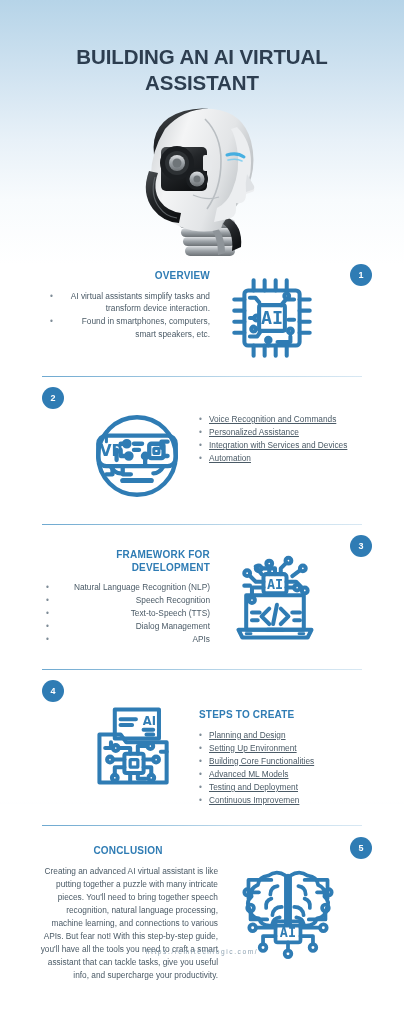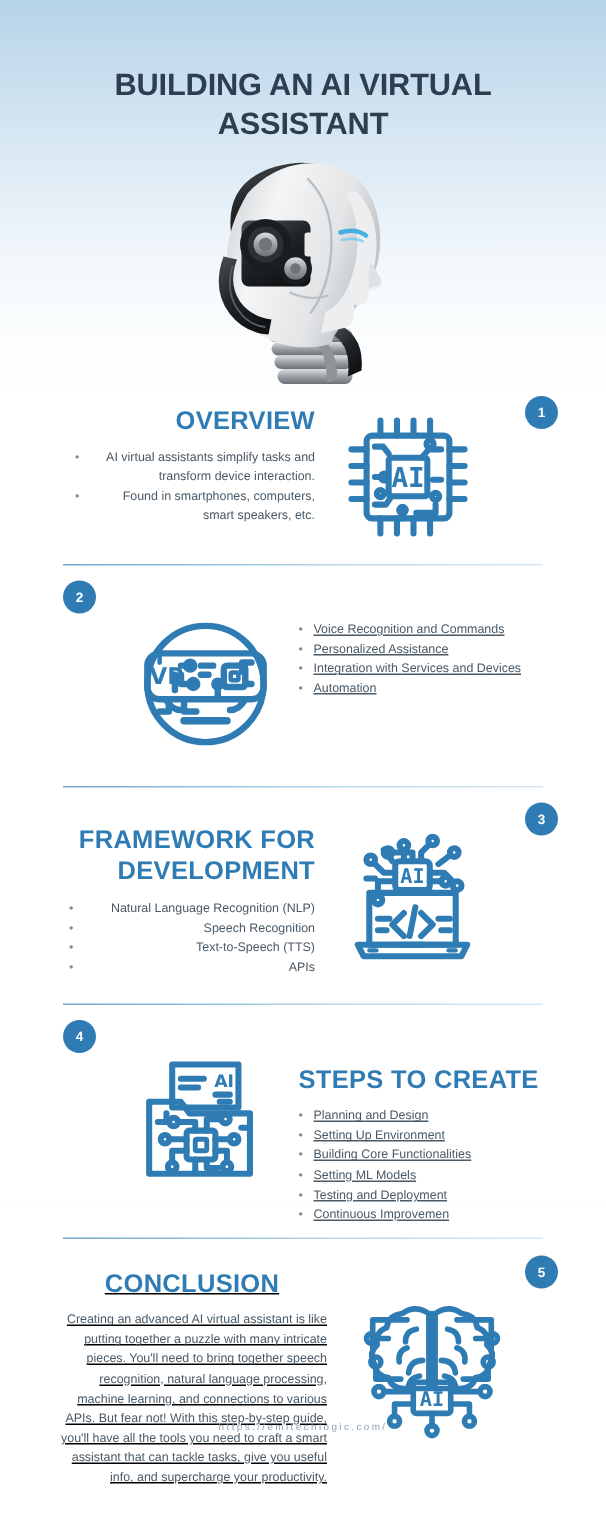--- a/index.html
+++ b/index.html
@@ -54,21 +54,21 @@
   }
   .badge {
     position:absolute;
     width:22px; height:22px; border-radius:50%;
     background:#2f7cb4;
     color:#fff; font-size:9px; font-weight:bold;
     display:flex; align-items:center; justify-content:center;
     line-height:1;
   }
   .head {
-    font-size:17px; font-weight:bold; color:#2f7cb4;
+    font-size:10px; font-weight:bold; color:#2f7cb4;
     letter-spacing:0.2px; line-height:1.25;
     margin-bottom:7px;
   }
   .txtcol { position:absolute; }
   ul { list-style:none; }
   li {
     font-size:8.3px; color:#4a5a66; line-height:1.52;
     position:relative; margin-bottom:0.5px;
   }
   
@@ -237,20 +237,21 @@
   <div class="section" style="top:524px;height:145px;">
     <div class="sep" style="top:0;"></div>
     <div class="badge" style="right:32px;top:11px;">3</div>
 
     <div class="txtcol ralign" style="left:40px;top:25px;width:170px;">
       <div class="head">FRAMEWORK FOR DEVELOPMENT</div>
       <ul>
         <li>Natural Language Recognition (NLP)</li>
         <li>Speech Recognition</li>
         <li>Text-to-Speech (TTS)</li>
+        <li>Dialog Management</li>
         <li>APIs</li>
       </ul>
     </div>
 
     <div class="icon" style="left:227px;top:29px;">
       <svg width="96" height="96" viewBox="0 0 100 100" fill="none" stroke="#2f7cb4" stroke-width="4.2" stroke-linecap="round" stroke-linejoin="round">
 
         <path d="M20 44h60v36H20z"></path>
         <path d="M12 80h76l-4 8H16z"></path>
         <path d="M42 80h16"></path>
@@ -321,32 +322,32 @@
         <path d="M84 54h-6"></path>
       </svg>
     </div>
 
     <div class="txtcol lalign" style="left:199px;top:40px;width:175px;">
       <div class="head">STEPS TO CREATE</div>
       <ul>
         <li>Planning and Design</li>
         <li>Setting Up Environment</li>
         <li>Building Core Functionalities</li>
-        <li>Setting ML Models</li>
+        <li>Advanced ML Models</li>
         <li>Testing and Deployment</li>
         <li>Continuous Improvemen</li>
       </ul>
     </div>
   </div>
 
   <div class="section" style="top:825px;height:150px;">
     <div class="sep" style="top:0;"></div>
     <div class="badge" style="right:32px;top:12px;">5</div>
 
-    <div class="txtcol" style="left:38px;top:20px;width:180px;text-decoration:underline;">
+    <div class="txtcol" style="left:38px;top:20px;width:180px;">
       <div class="head" style="text-align:center;">CONCLUSION</div>
       <div class="para">Creating an advanced AI virtual assistant is like putting together a puzzle with many intricate pieces. You'll need to bring together speech recognition, natural language processing, machine learning, and connections to various APIs. But fear not! With this step-by-step guide, you'll have all the tools you need to craft a smart assistant that can tackle tasks, give you useful info, and supercharge your productivity.</div>
     </div>
 
     <div class="icon" style="left:236px;top:32px;">
       <svg width="104" height="104" viewBox="0 0 100 100" fill="none" stroke="#2f7cb4" stroke-width="3.6" stroke-linecap="round" stroke-linejoin="round">
 
         <path d="M48 18q-9-6-17 0-9 1-10 9-8 3-6 11-6 5-2 12 1 8 9 9 2 7 10 7h16z"></path>
 
         <path d="M52 18q9-6 17 0 9 1 10 9 8 3 6 11 6 5 2 12-1 8-9 9-2 7-10 7H52z"></path>

